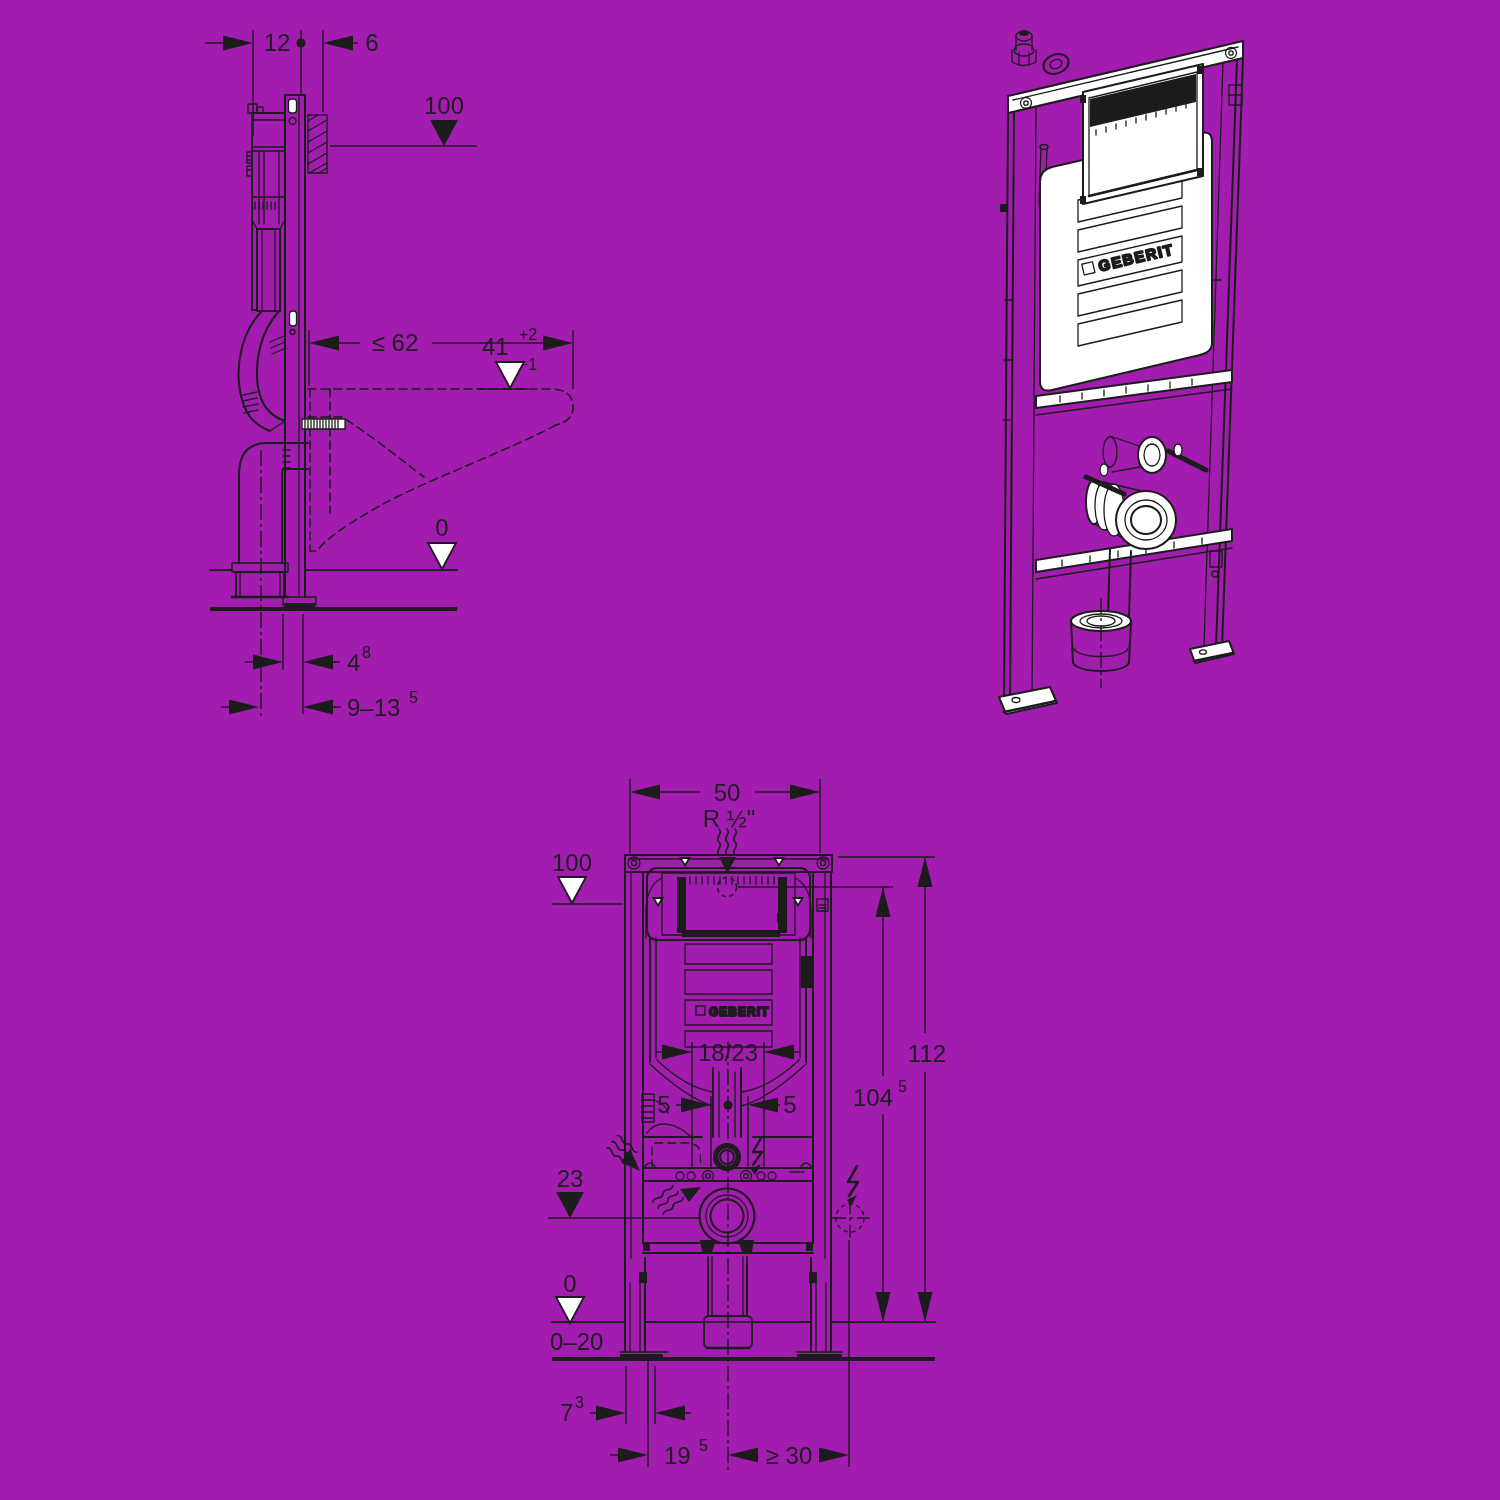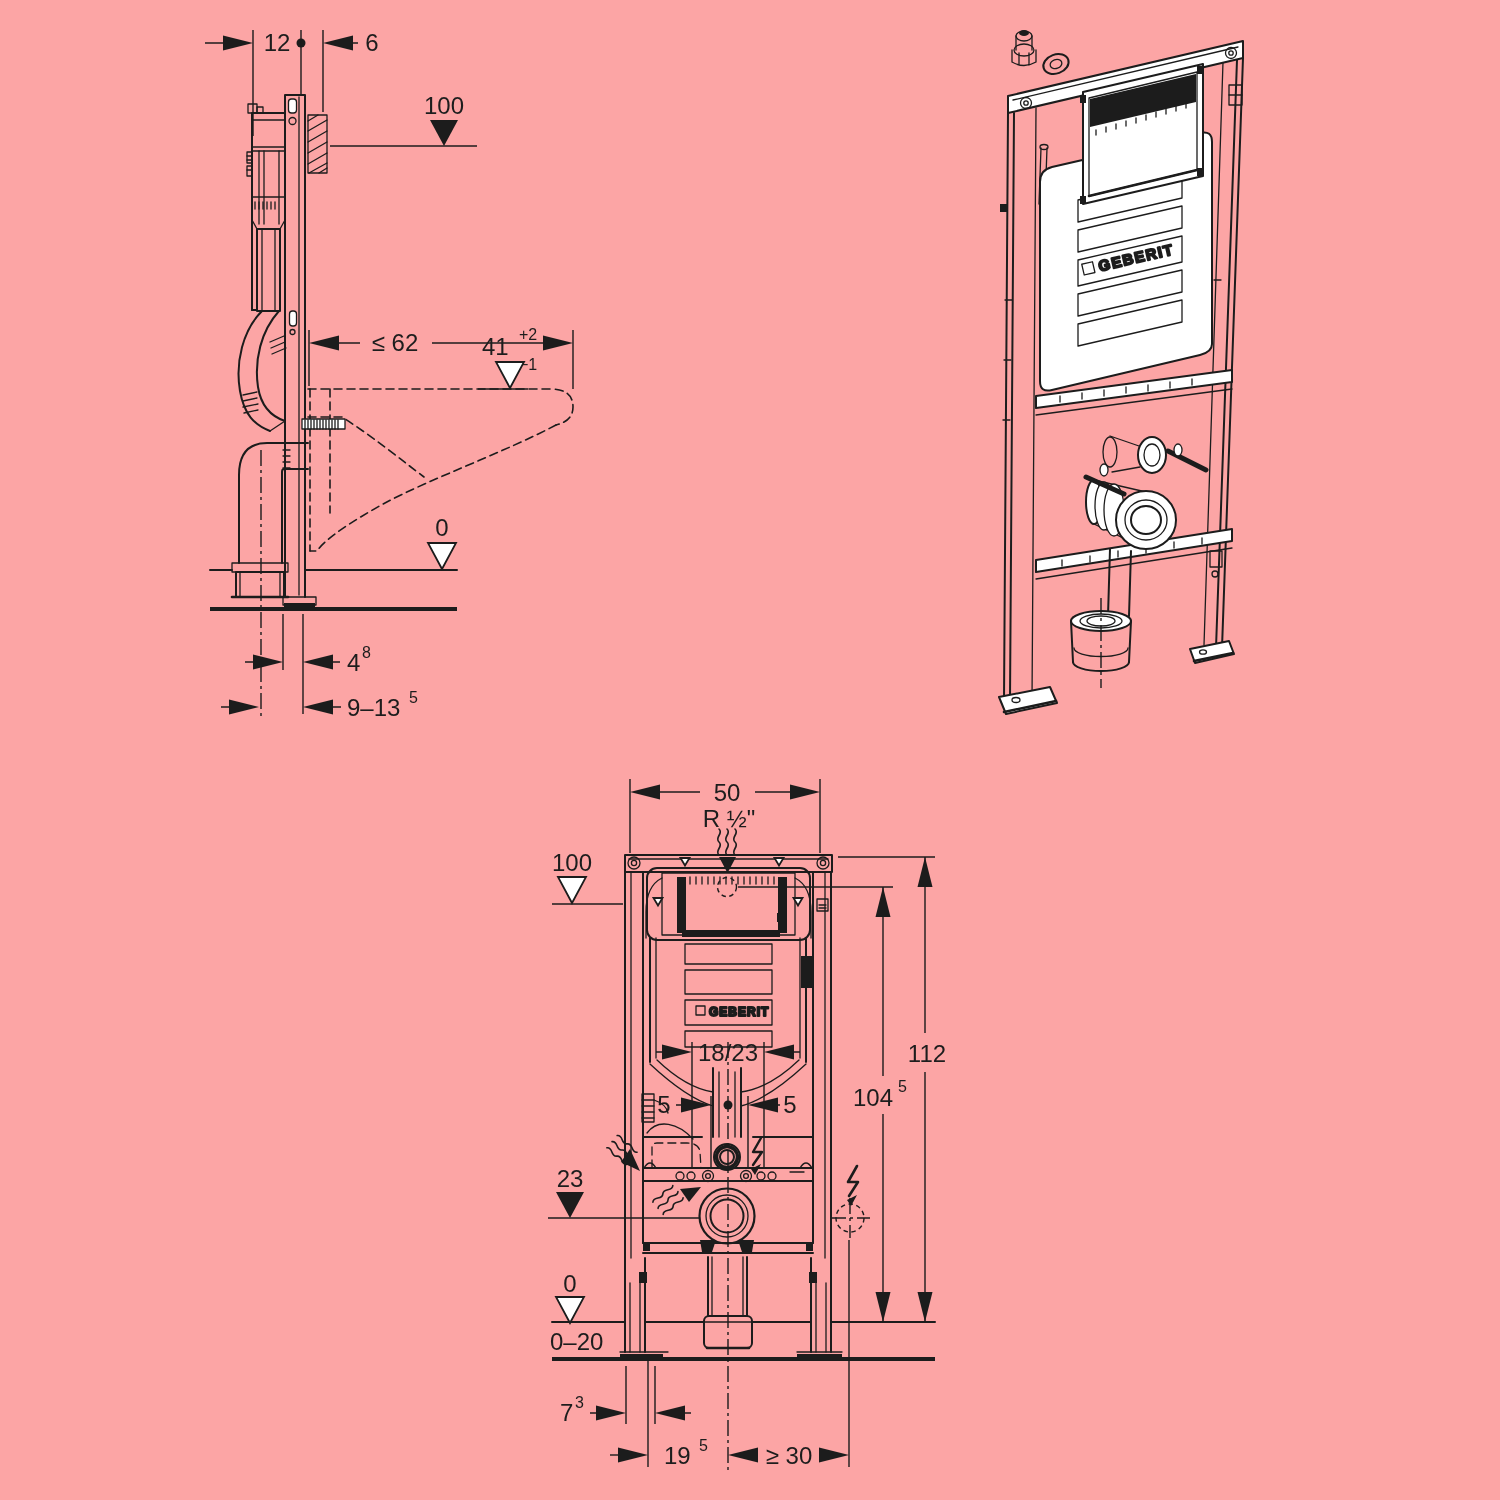--- a/index.html
+++ b/index.html
@@ -1,16 +1,16 @@
 <!DOCTYPE html>
 <html><head>
 <meta charset="utf-8">
 <style>
   html,body{margin:0;padding:0;background:#fff}
-  .canvas{position:relative;width:1500px;height:1500px;background:#fca5a5;overflow:hidden}
+  .canvas{position:relative;width:1500px;height:1500px;background:#a21caf;overflow:hidden}
   svg{position:absolute;left:0;top:0}
   .dw{fill:none;stroke:#1c1c1c;stroke-width:2;stroke-linejoin:round;stroke-linecap:round}
   .th{stroke-width:1.3}
   .md{stroke-width:1.6}
   .h3{stroke-width:2.6}
   .hv{stroke-width:4;stroke-linecap:butt}
   .dm{fill:none;stroke:#1c1c1c;stroke-width:1.4;stroke-linecap:butt;stroke-linejoin:miter}
   .da{stroke-dasharray:8 5}
   .d4{stroke-dasharray:4.5 3.5}
   .dd{stroke-dasharray:16 4 3 4}

